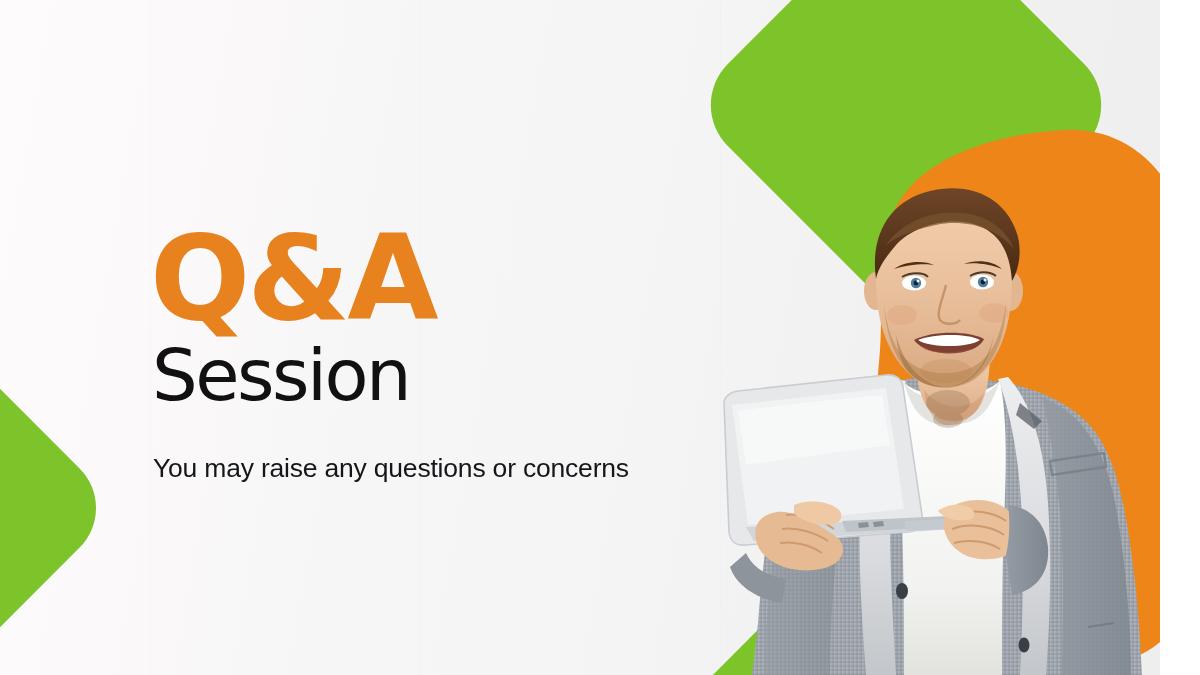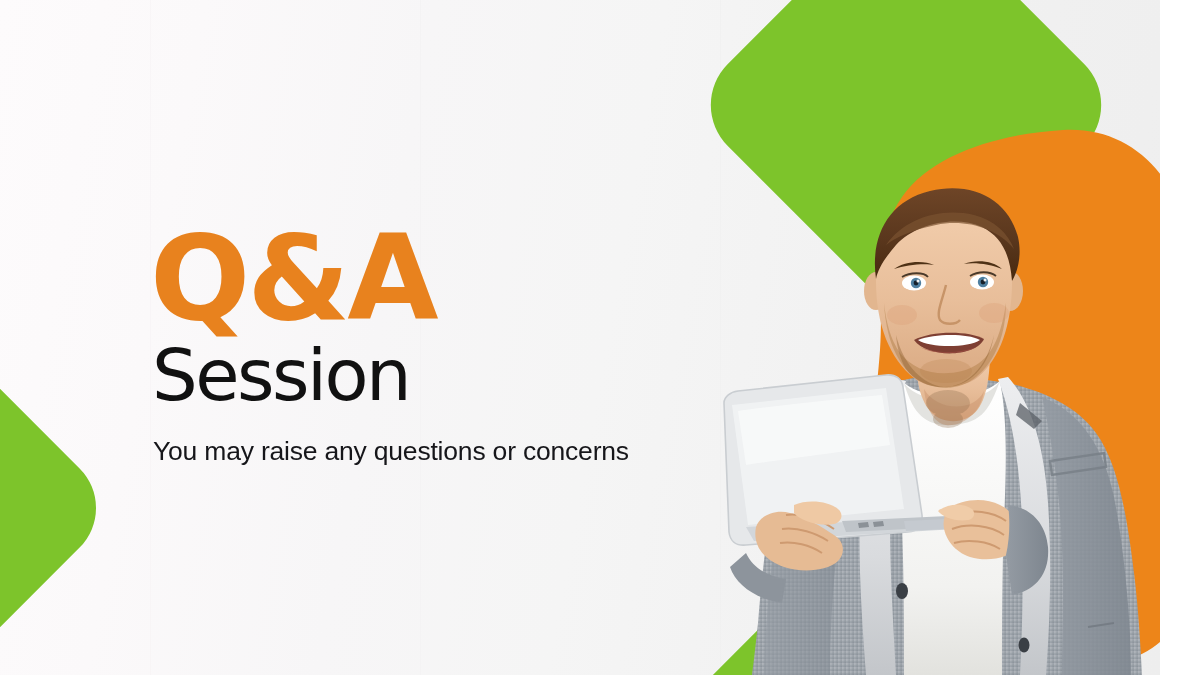--- a/index.html
+++ b/index.html
@@ -34,21 +34,21 @@
     font-size:118px; line-height:.96; font-weight:700; letter-spacing:-3px;
     color:#E8821E; font-family:"DejaVu Sans","Liberation Sans",sans-serif;
   }
   .subhead{
     font-size:72px; line-height:1; font-weight:400; letter-spacing:-2.5px;
     color:#111111; margin-top:4px; margin-left:2px;
     font-family:"DejaVu Sans","Liberation Sans",sans-serif;
   }
   .bodytext{
     font-size:26.5px; line-height:1.42; font-weight:400; color:#16161a;
-    margin-top:22px; margin-left:3px; letter-spacing:-.2px;
+    margin-top:39px; margin-left:3px; letter-spacing:-.2px;
     font-family:"Liberation Sans","DejaVu Sans",sans-serif;
     max-width:580px;
   }
   .bodytext span{ display:block; }
 </style>
 </head>
 <body>
 
 <div id="slide">
 

